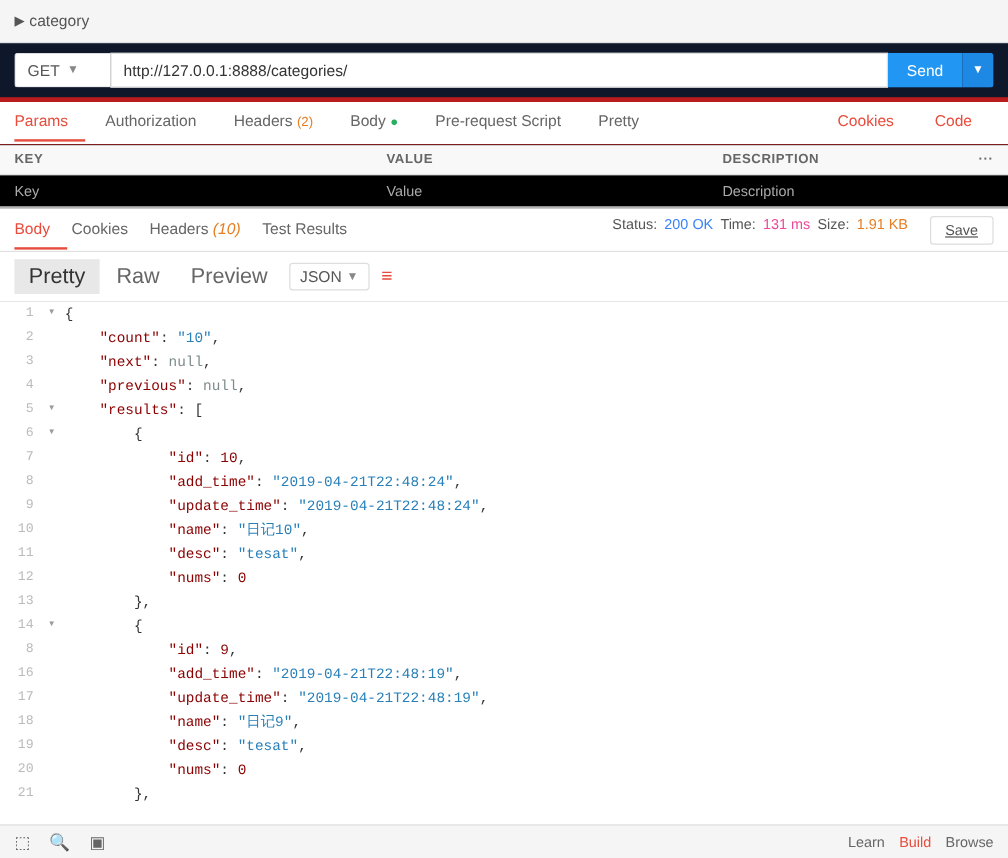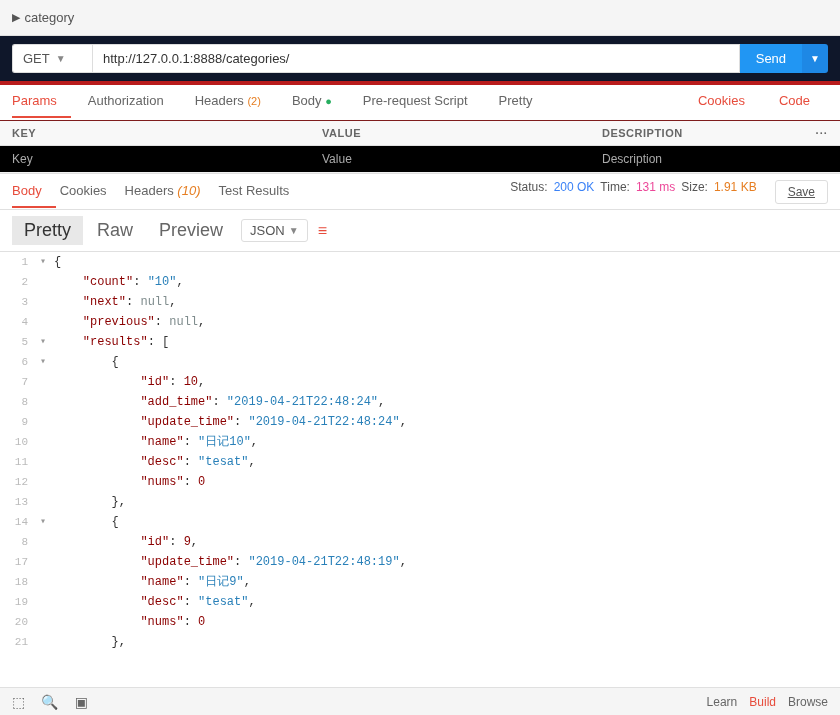--- a/index.html
+++ b/index.html
@@ -483,20 +483,25 @@
       <span class="line-num">14</span>
       <span class="fold-arrow">▾</span>
       <span class="json-content"><span>        </span><span class="j-brace">{</span></span>
     </div>
     <div class="json-line">
       <span class="line-num">8</span>
       <span class="fold-arrow"></span>
       <span class="json-content"><span>            </span><span class="j-key">"id"</span><span class="j-punct">: </span><span class="j-num">9</span><span class="j-punct">,</span></span>
     </div>
     <div class="json-line">
+      <span class="line-num">16</span>
+      <span class="fold-arrow"></span>
+      <span class="json-content"><span>            </span><span class="j-key">"add_time"</span><span class="j-punct">: </span><span class="j-str">"2019-04-21T22:48:19"</span><span class="j-punct">,</span></span>
+    </div>
+    <div class="json-line">
       <span class="line-num">17</span>
       <span class="fold-arrow"></span>
       <span class="json-content"><span>            </span><span class="j-key">"update_time"</span><span class="j-punct">: </span><span class="j-str">"2019-04-21T22:48:19"</span><span class="j-punct">,</span></span>
     </div>
     <div class="json-line">
       <span class="line-num">18</span>
       <span class="fold-arrow"></span>
       <span class="json-content"><span>            </span><span class="j-key">"name"</span><span class="j-punct">: </span><span class="j-cn">"日记9"</span><span class="j-punct">,</span></span>
     </div>
     <div class="json-line">

